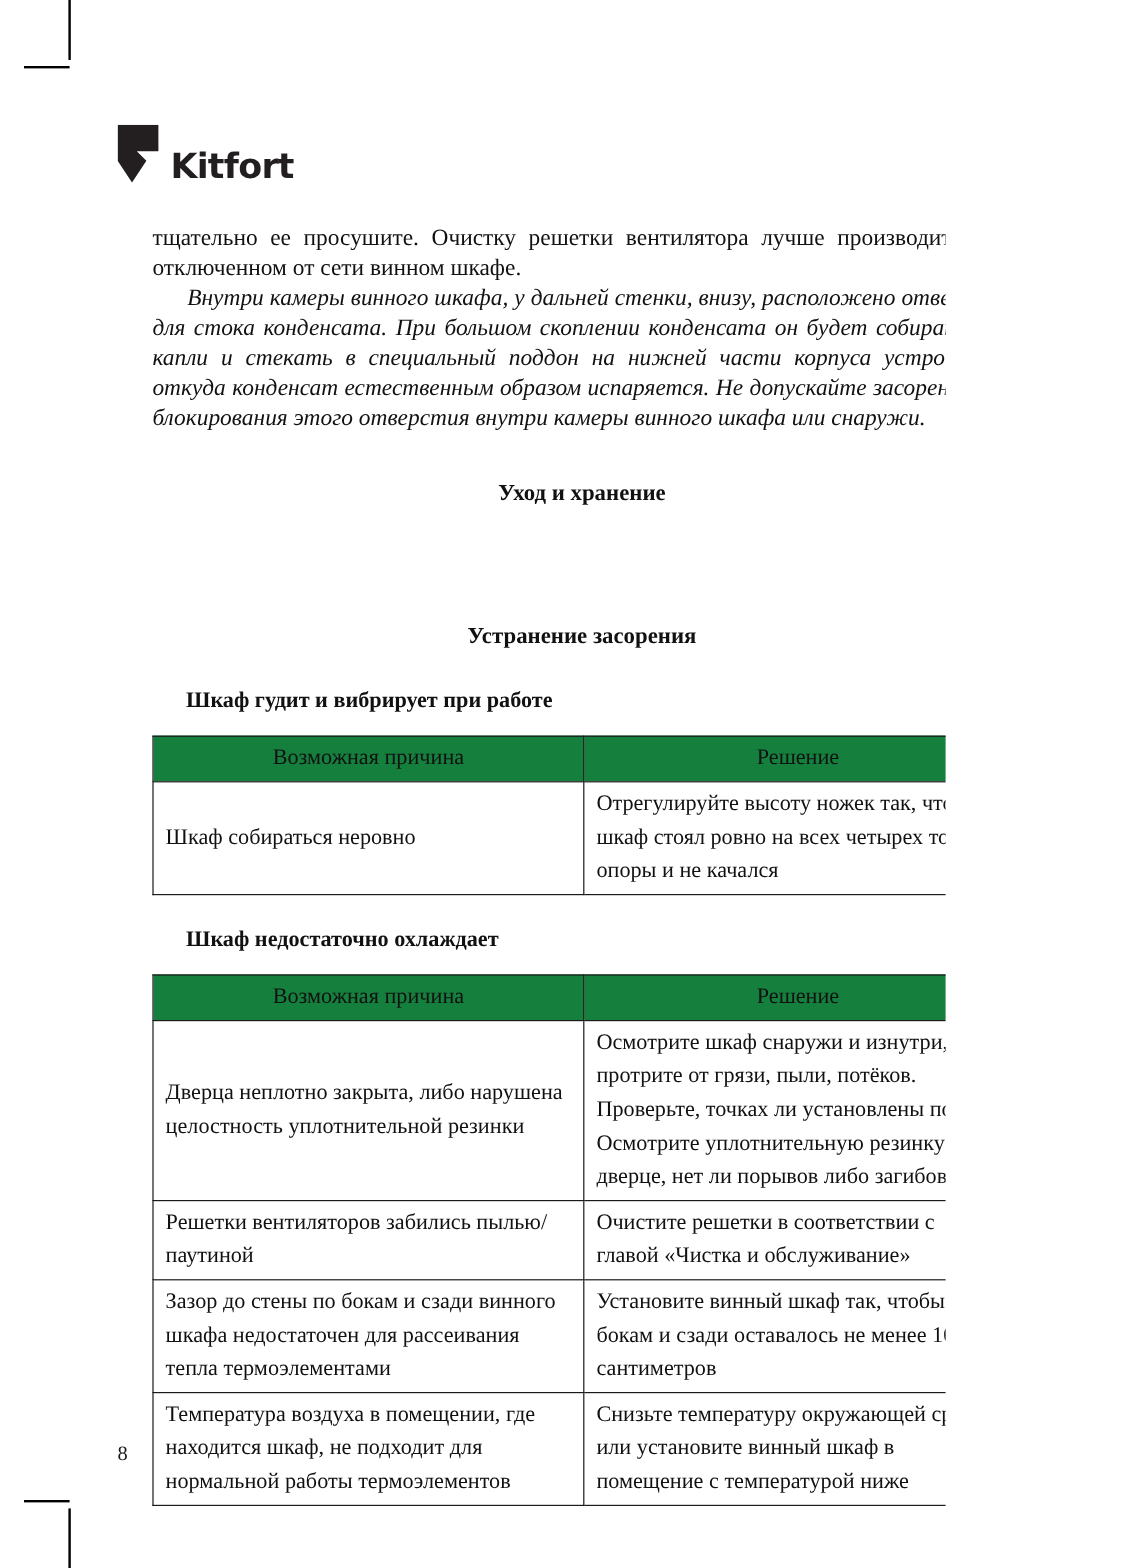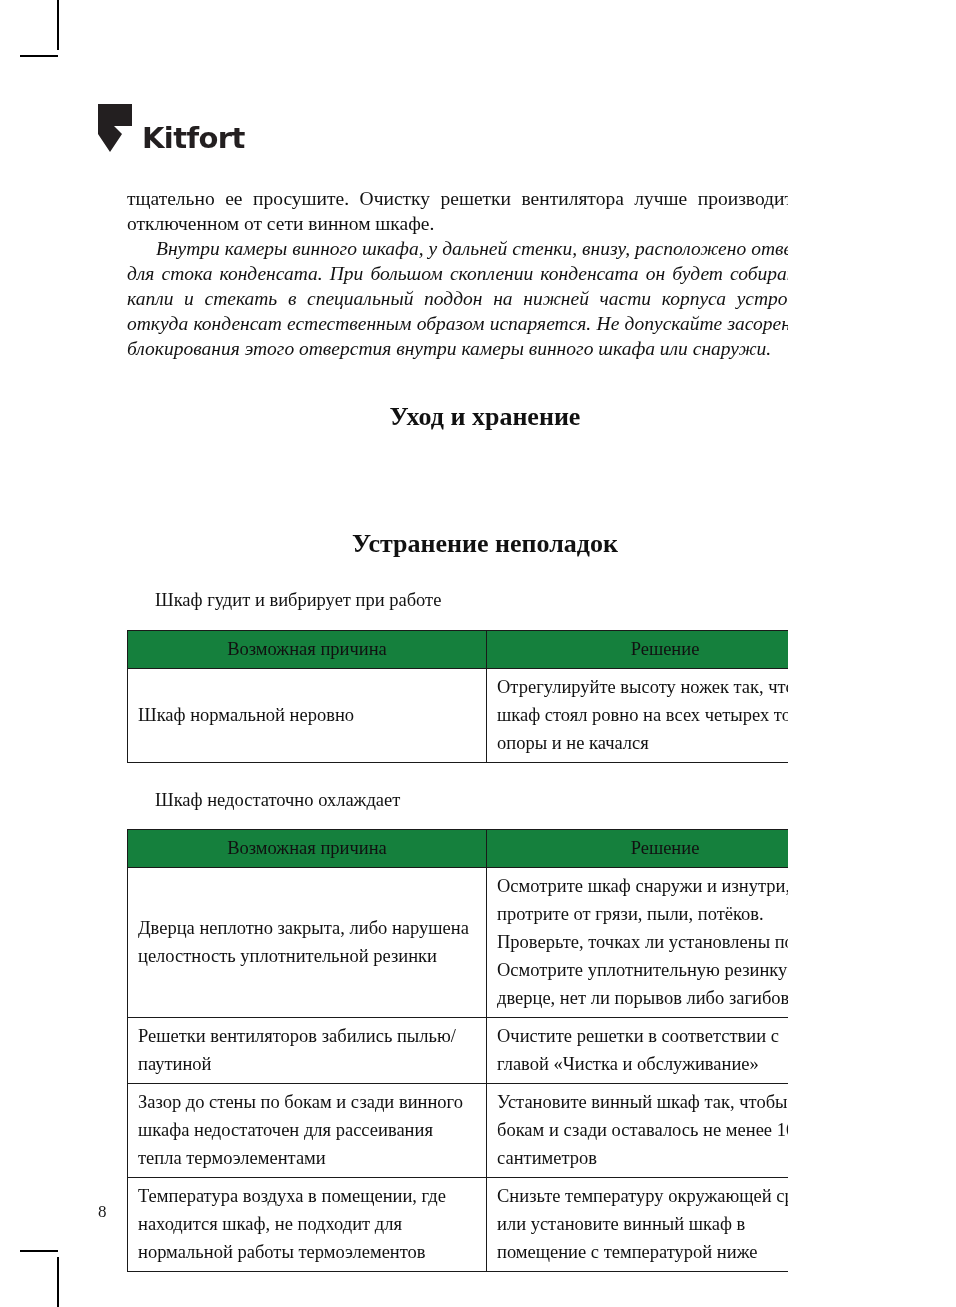--- a/index.html
+++ b/index.html
@@ -71,29 +71,29 @@
     font-size: 19.5px;
     line-height: 25px;
     text-align: justify;
     text-align-last: left;
     hyphens: manual;
   }
   p.para.indent { text-indent: 29px; font-style: italic; }
 
   h2.section {
     margin: 0;
-    font-size: 26px;
+    font-size: 19px;
     font-weight: 700;
     text-align: center;
     line-height: 1.2;
   }
 
   .sub-h {
     font-size: 18.5px;
-    font-weight: 400;
+    font-weight: 700;
     margin: 0 0 0 28px;
     line-height: 1.25;
   }
 
   
   table.tbl {
     border-collapse: collapse;
     width: 716px;
     table-layout: fixed;
     margin: 0;
@@ -152,40 +152,40 @@
   <div class="body-col">
 
     <p class="para">тщательно ее просушите. Очистку решетки вентилятора лучше производить при отключенном от сети винном шкафе.</p>
     <p class="para indent">Внутри камеры винного шкафа, у дальней стенки, внизу, расположено отверстие для стока конденсата. При большом скоплении конденсата он будет собираться в капли и стекать в специальный поддон на нижней части корпуса устройства, откуда конденсат естественным образом испаряется. Не допускайте засорения или блокирования этого отверстия внутри камеры винного шкафа или снаружи.</p>
 
     <div style="height:40px"></div>
     <h2 class="section">Уход и хранение</h2>
     <div style="height:32px"></div>
 
     <div style="height:64px"></div>
-    <h2 class="section">Устранение неполадок</h2>
+    <h2 class="section">Устранение засорения</h2>
     <div style="height:30px"></div>
 
     <div>
       <div class="sub-h">Шкаф гудит и вибрирует при работе</div>
       <div class="spacer-sm"></div>
       <table class="tbl">
         <colgroup>
             <col class="c1">
             <col class="c2">
           </colgroup>
         <thead>
           <tr>
             <th>Возможная причина</th>
             <th>Решение</th>
           </tr>
         </thead>
         <tbody>
           <tr>
-            <td>Шкаф нормальной неровно</td>
+            <td>Шкаф собираться неровно</td>
             <td>Отрегулируйте высоту ножек так, чтобы шкаф стоял ровно на всех четырех точках опоры и не качался</td>
           </tr>
         </tbody>
       </table>
     </div>
 
     <div class="spacer-md"></div>
 
     <div>
       <div class="sub-h">Шкаф недостаточно охлаждает</div>

